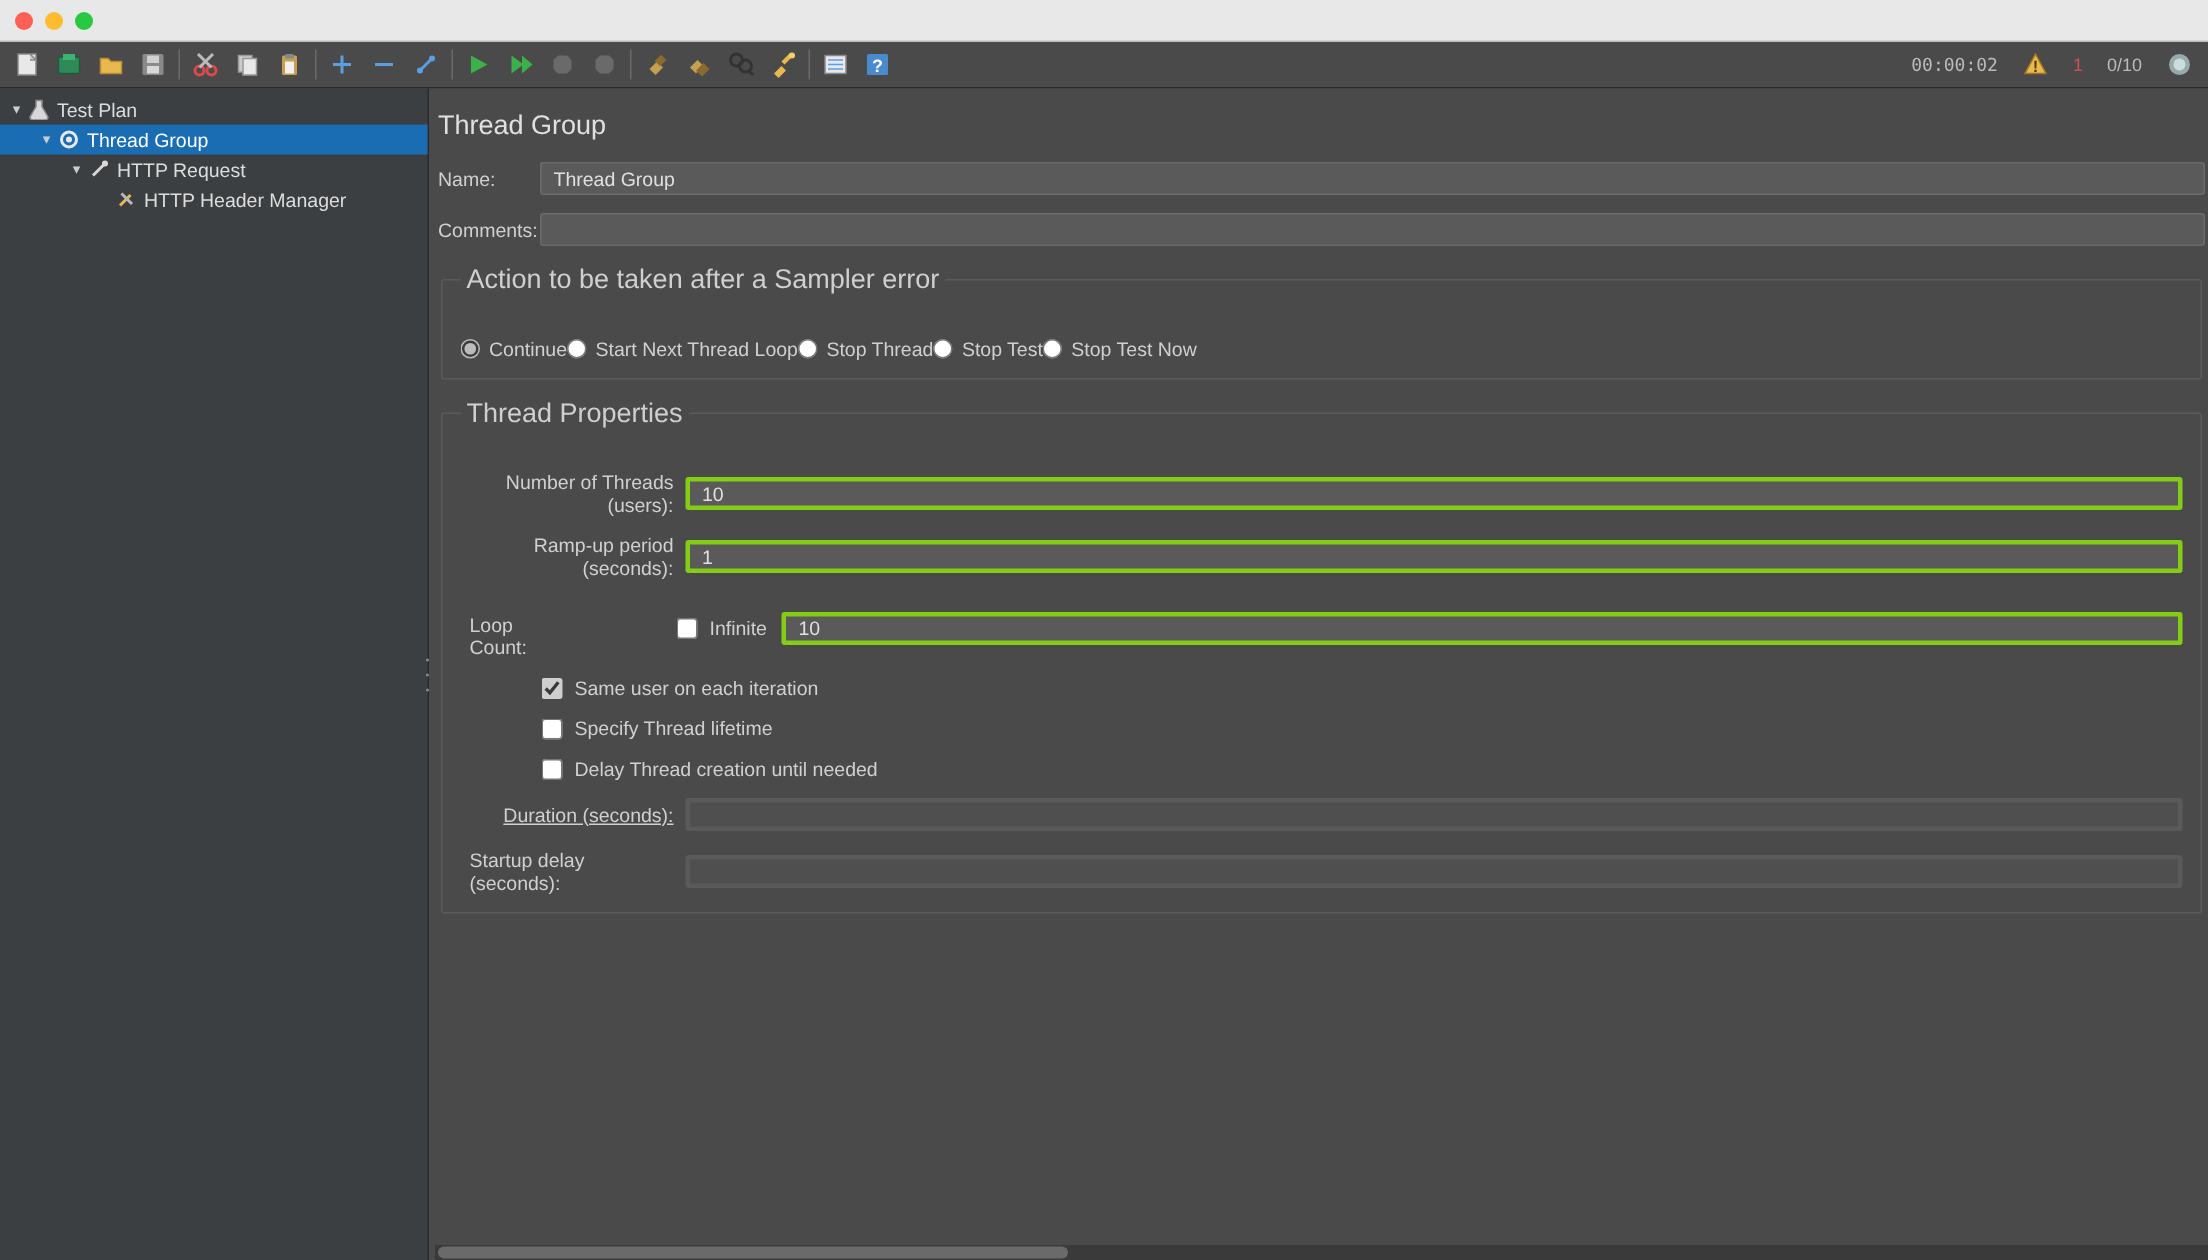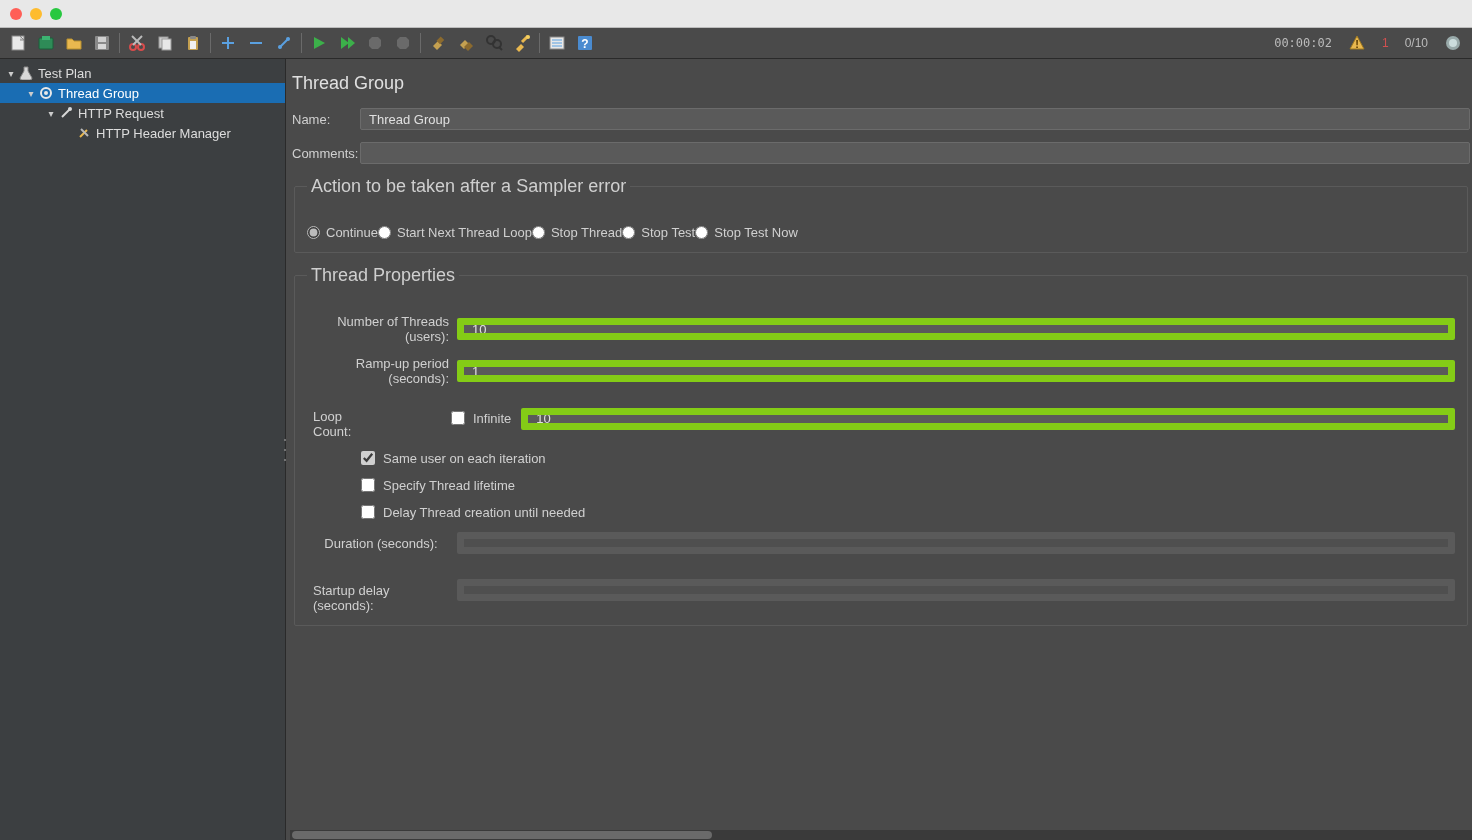--- a/index.html
+++ b/index.html
@@ -89,22 +89,22 @@
     border-radius: 2px;
   }
   fieldset.group > legend { color: #cfcfcf; font-size: 18px; padding: 0 4px; }
 
   .radio-row { display: flex; align-items: center; margin-top: 18px; }
   .radio-item { display: flex; align-items: center; gap: 6px; color: #d0d0d0; font-size: 13px; }
   .radio-item input { accent-color: #bbb; }
 
   .thread-props .prop-row { display:flex; align-items:center; margin-bottom:12px; }
   .thread-props .prop-label { width: 150px; text-align: right; color:#d0d0d0; padding-right: 8px; font-size:13px; }
-  .thread-props input.text { flex:1; background:#5a5a5a; border:7px solid #84cc16; height:22px; color:#e0e0e0; padding:0 8px; font-size:13px; border-radius:2px; }
-  .chk-row { display:flex; align-items:flex-start; gap:8px; font-size:13px; color:#d0d0d0; margin-bottom:12px; margin-left:10px;padding-left:44px;}
+  .thread-props input.text { flex:1; background:#5a5a5a; border:3px solid #84cc16; height:22px; color:#e0e0e0; padding:0 8px; font-size:13px; border-radius:2px; }
+  .chk-row { display:flex; align-items:flex-end; gap:8px; font-size:13px; color:#d0d0d0; margin-bottom:12px; margin-left:10px;padding-left:44px;}
   .chk-row input { width:14px; height:14px; accent-color:#cfcfcf; }
   .disabled-label { color:#7a7a7a; }
   .thread-props input.text.disabled { background:#4f4f4f; border-color:#5a5a5a; color:#888; }
 
   .scrollbar {
     height: 10px; background: #3a3a3a; margin-top:auto; position:relative; width:100%;
   }
   .scrollbar .thumb { position:absolute; left:2px; top:1px; height:8px; width:420px; background:#6a6a6a; border-radius:4px; }
 
   svg { display:block; }
@@ -385,25 +385,25 @@
       <label class="chk-row">
         <input type="checkbox" style="">
         <span>Specify Thread lifetime</span>
       </label>
       <label class="chk-row">
         <input type="checkbox" style="">
         <span>Delay Thread creation until needed</span>
       </label>
 
       <div class="prop-row">
-        <label class="prop-label disabled-label" style="width:150px;text-align:center;padding-left:6px;">Duration (seconds):</label>
+        <label class="prop-label disabled-label" style="width:150px;text-align:right;padding-left:6px;text-decoration:underline;">Duration (seconds):</label>
         <input class="text disabled" type="text" disabled="" value="" style="">
       </div>
       <div class="prop-row" style="margin-bottom:0;">
-        <label class="prop-label disabled-label" style="width:150px;text-align:left;padding-left:6px;margin-top:17px;">Startup delay (seconds):</label>
+        <label class="prop-label disabled-label" style="width:150px;text-align:left;padding-left:6px;">Startup delay (seconds):</label>
         <input class="text disabled" type="text" disabled="" value="" style="">
       </div>
     </fieldset>
 
     <div class="scrollbar">
       <div class="thumb"></div>
     </div>
   </div>
 </div>
 

